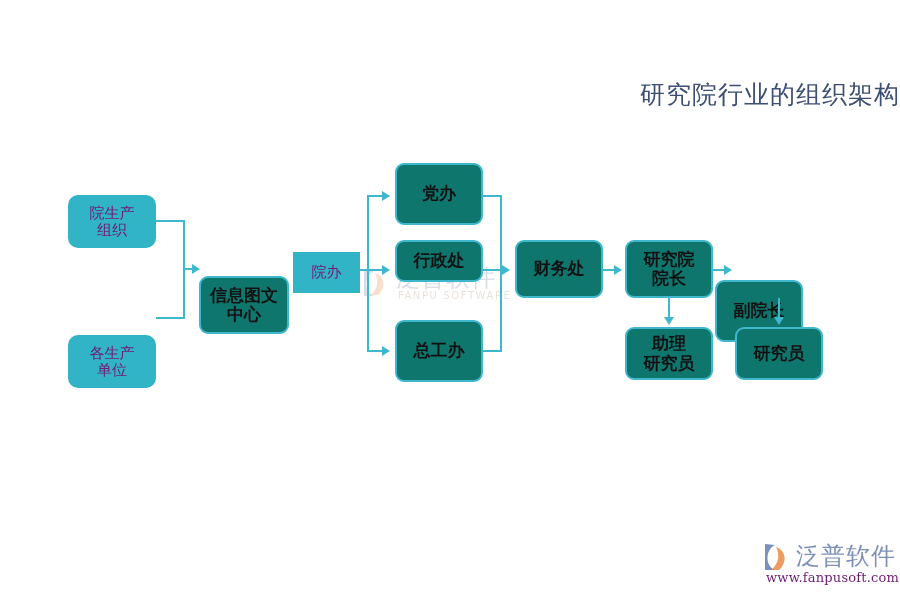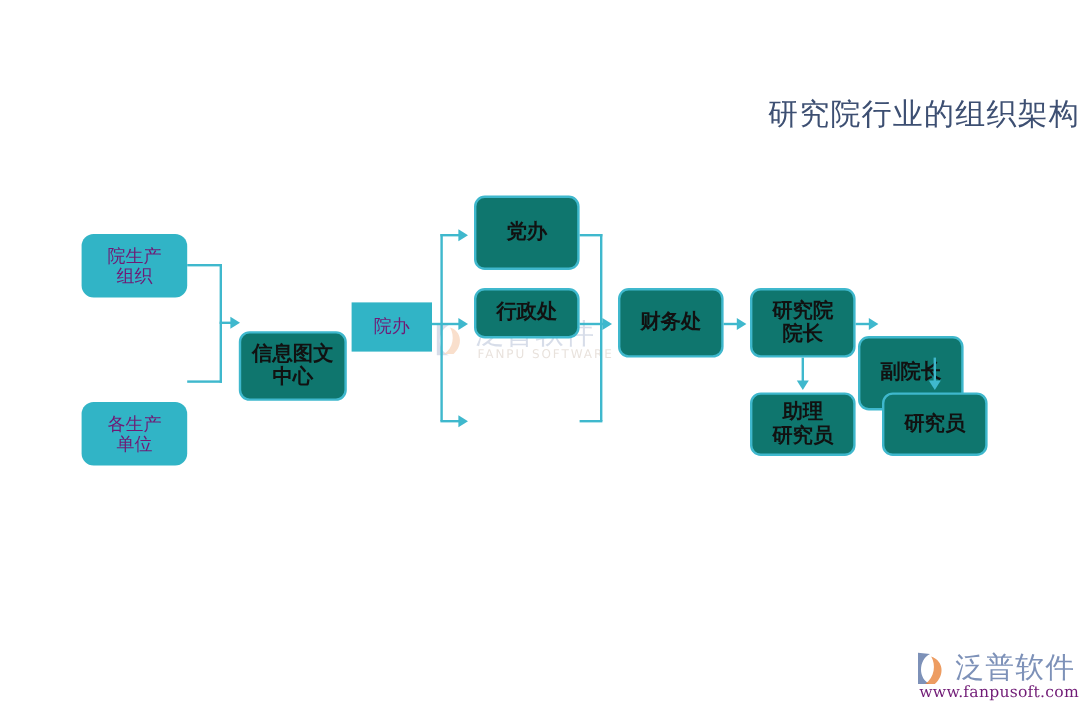--- a/index.html
+++ b/index.html
@@ -179,20 +179,21 @@
 
   <div class="node outline" style="left:199px; top:240px; width:90px; height:58px;margin-top:36px;">信息图文
 中心</div>
 
   <div class="node solid square" style="left:293px; top:252px; width:67px; height:41px;">院办</div>
 
   <div class="node outline" style="left:395px; top:163px; width:88px; height:62px;">党办</div>
 
   <div class="node outline" style="left:395px; top:240px; width:88px; height:42px;">行政处</div>
 
+  <div class="node outline" style="left:395px; top:320px; width:88px; height:62px;">总工办</div>
 
   <div class="node outline" style="left:515px; top:240px; width:88px; height:58px;">财务处</div>
 
   <div class="node outline" style="left:625px; top:240px; width:88px; height:58px;">研究院
 院长</div>
 
   <div class="node outline" style="left:715px; top:240px; width:88px; height:62px;margin-top:40px;">副院长</div>
 
   <div class="node outline" style="left:625px; top:327px; width:88px; height:53px;">助理
 研究员</div>

